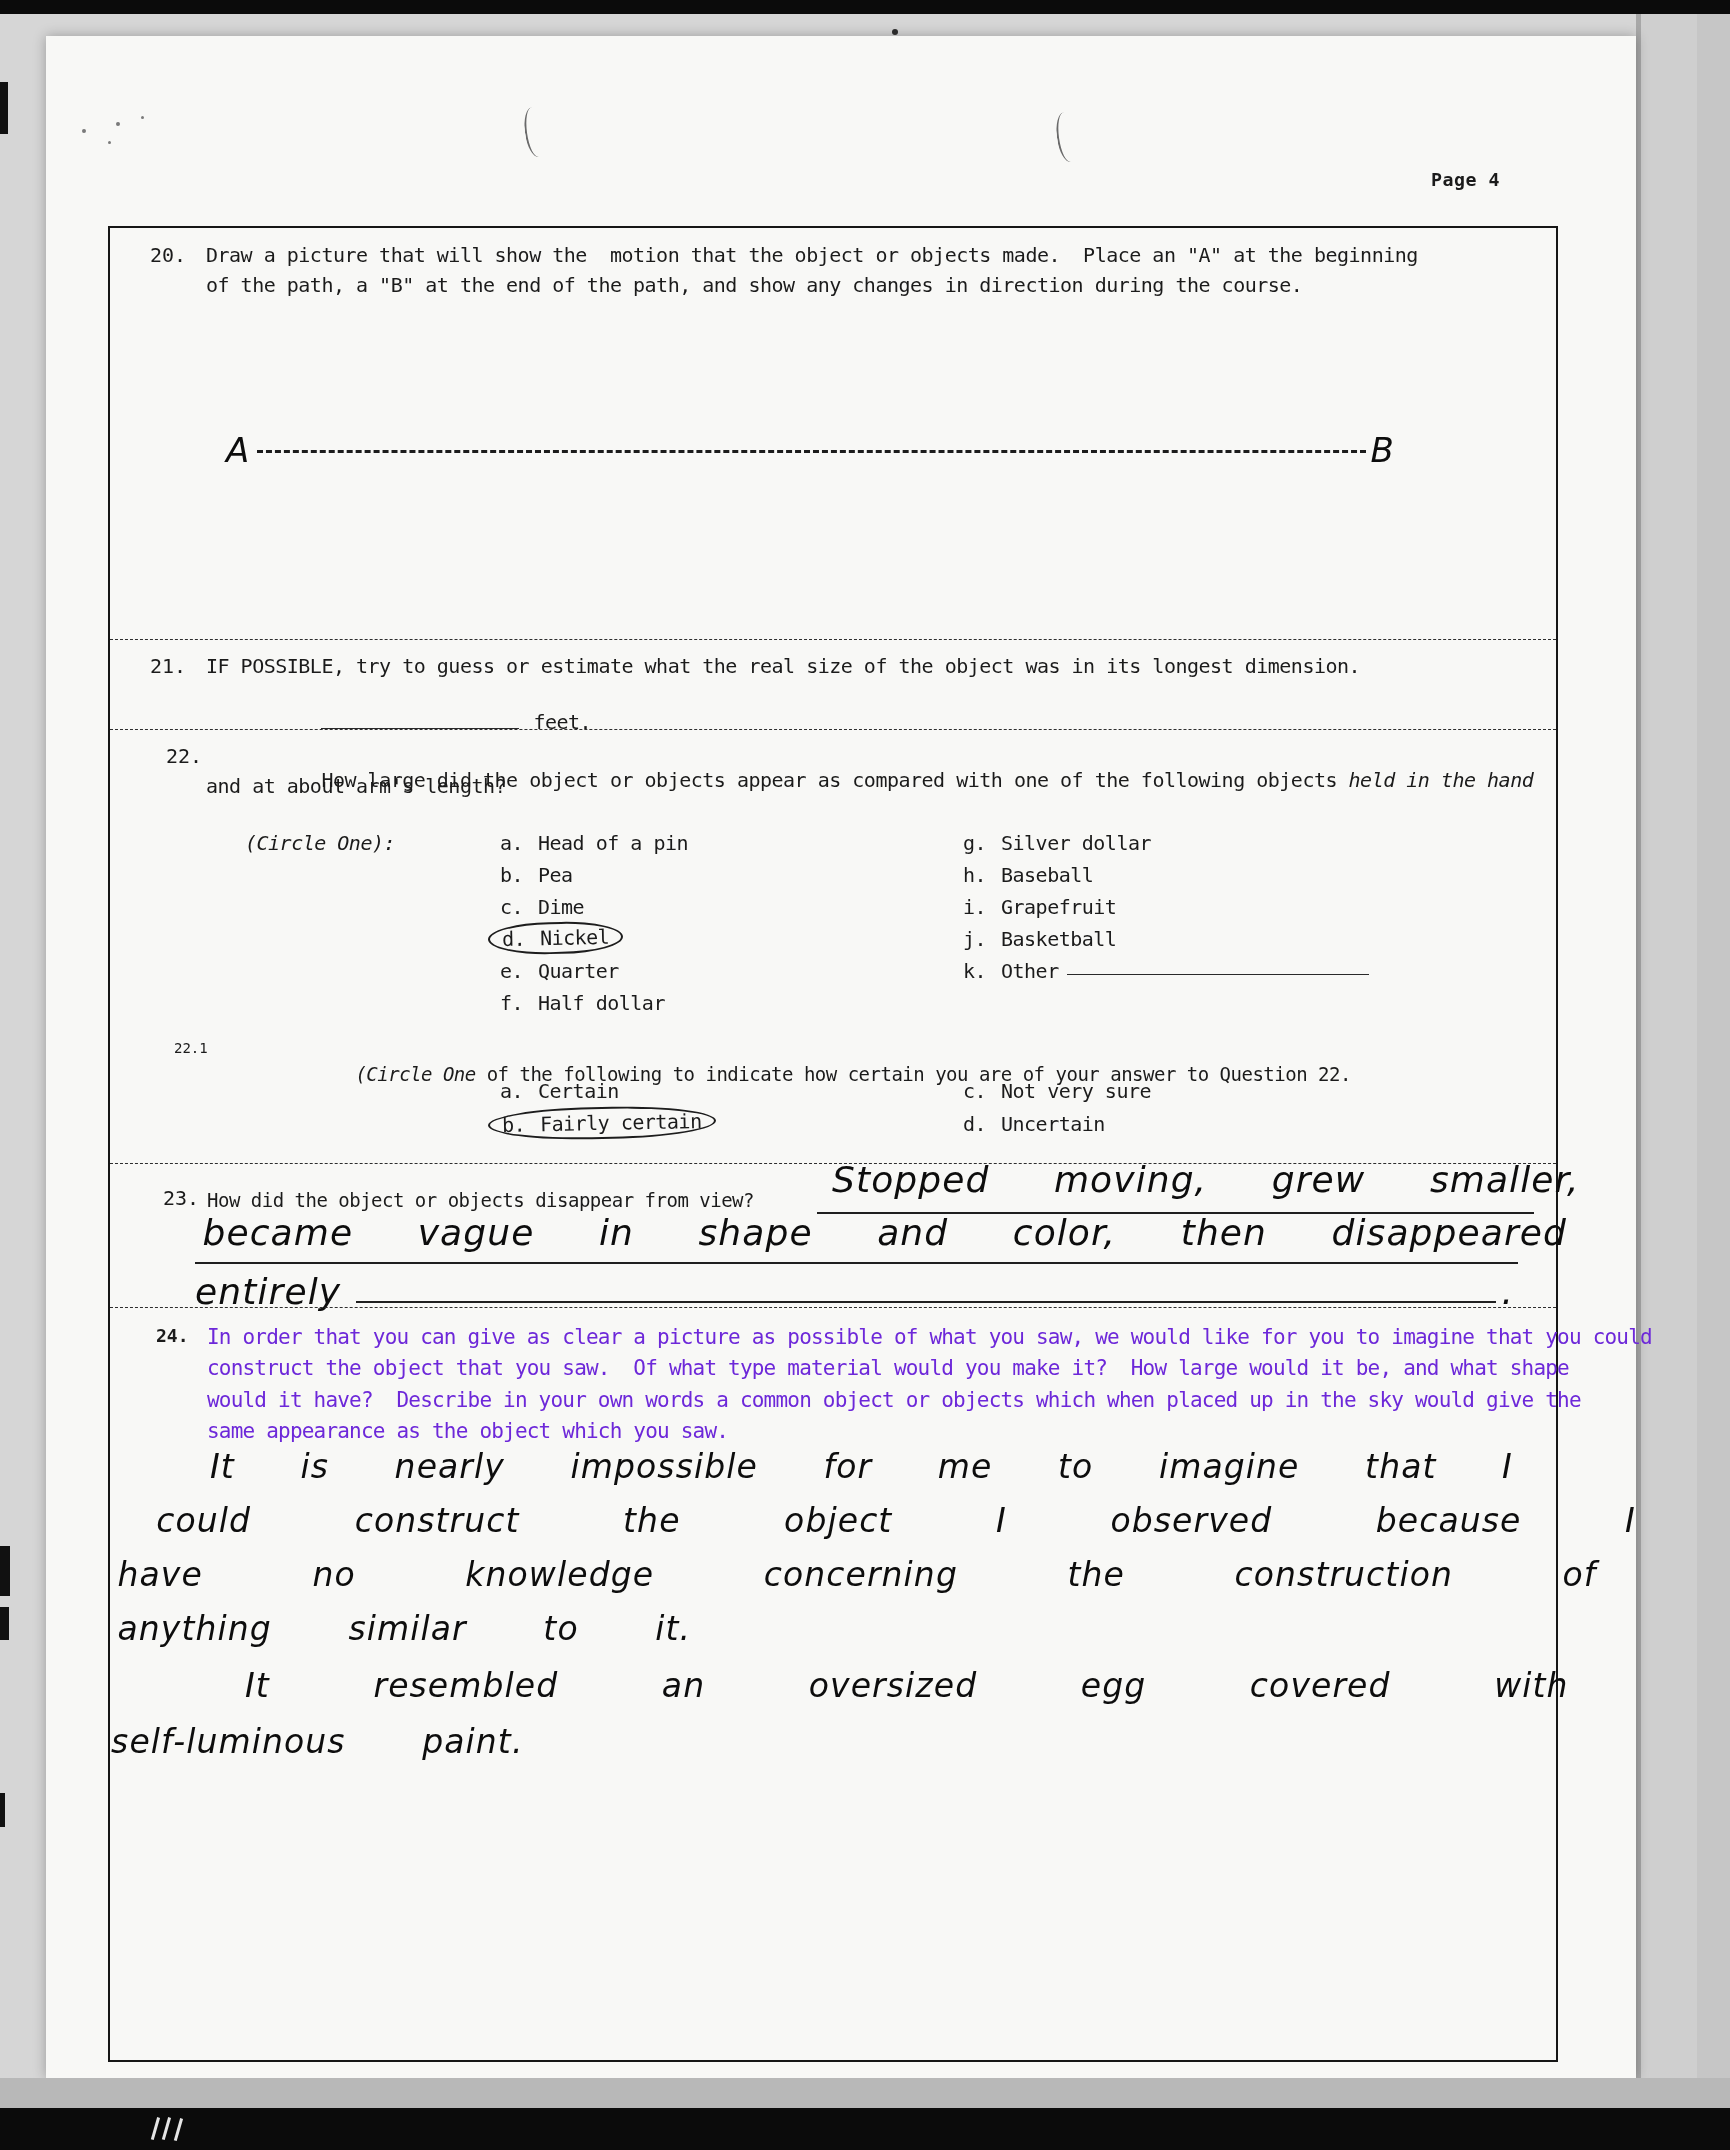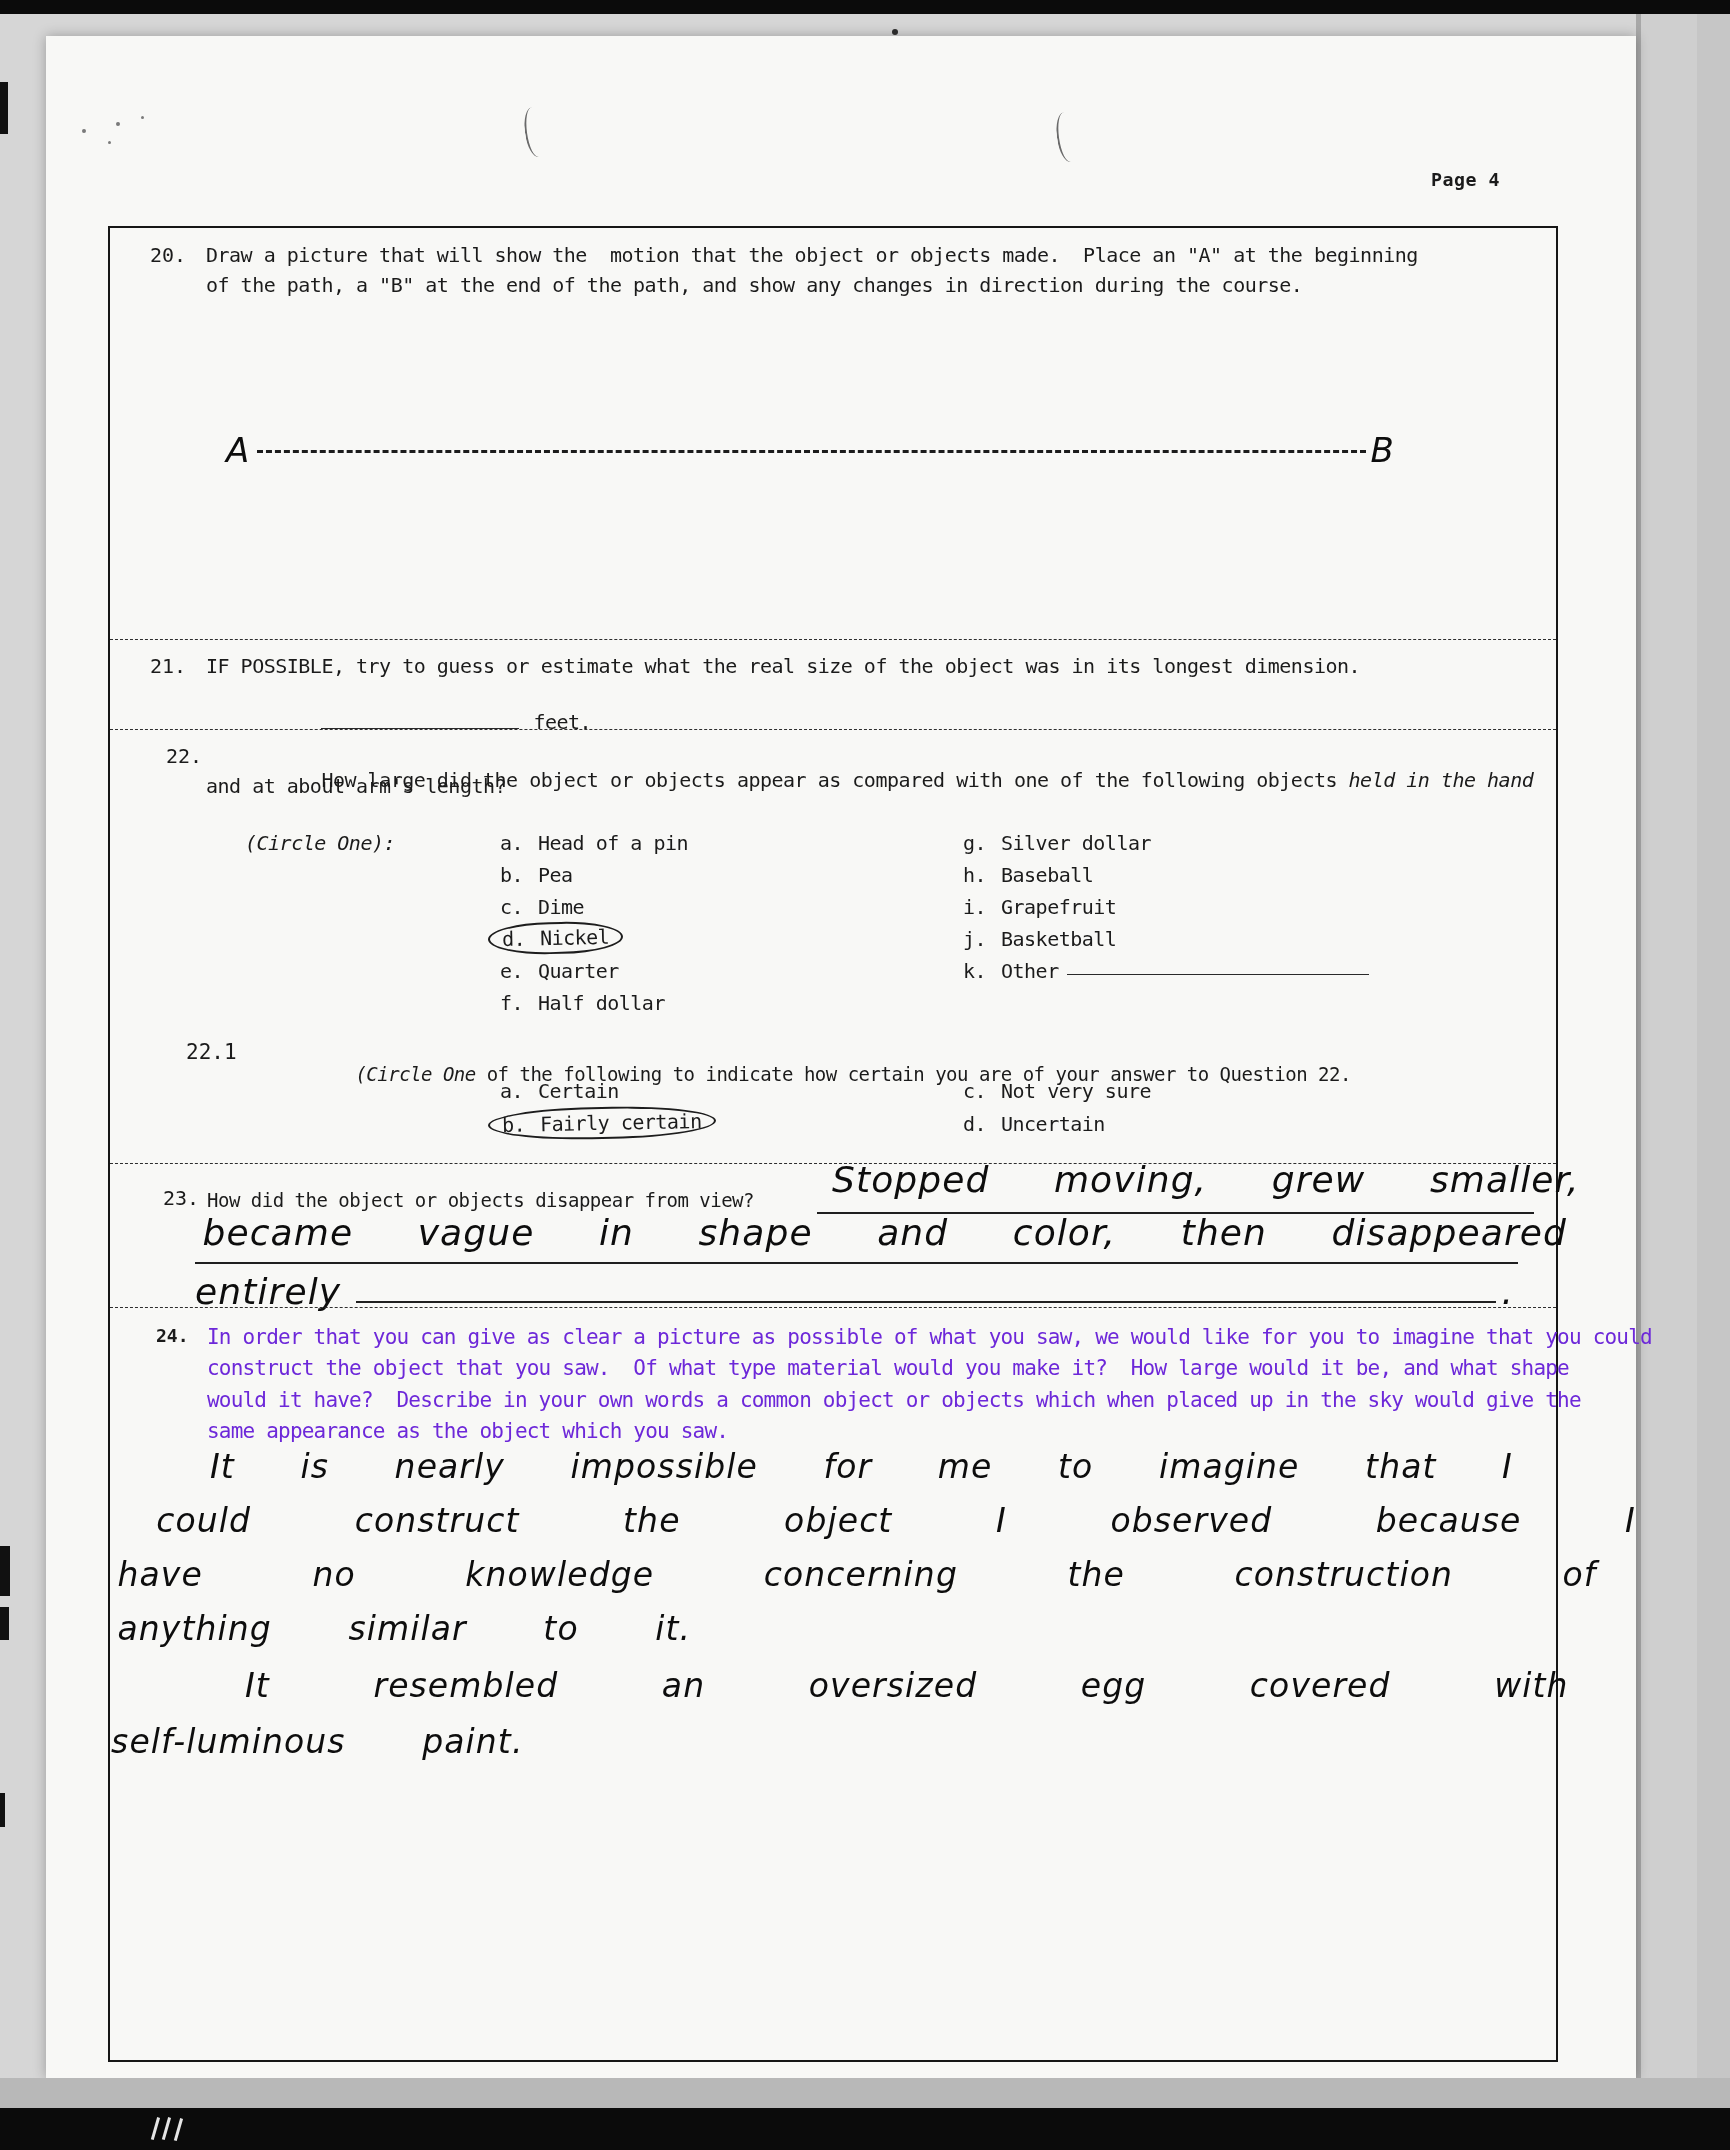--- a/index.html
+++ b/index.html
@@ -129,21 +129,21 @@
         </div>
 
         <div class="opt-col" style="left:853px;top:101px;">
           <div class="opt-row"><span class="opt-letter">g.</span><span>Silver dollar</span></div>
           <div class="opt-row"><span class="opt-letter">h.</span><span>Baseball</span></div>
           <div class="opt-row"><span class="opt-letter">i.</span><span>Grapefruit</span></div>
           <div class="opt-row"><span class="opt-letter">j.</span><span>Basketball</span></div>
           <div class="opt-row"><span class="opt-letter">k.</span><span>Other</span><span class="blank blank-k"></span></div>
         </div>
 
-        <div class="qnum" style="left:76px;top:310px;font-size:21px;">22.1</div>
+        <div class="qnum" style="left:64px;top:310px;font-size:14px;">22.1</div>
         <div class="typed" style="left:136px;top:311px;font-size:19px;">
           <span class="it">(Circle One</span><span> of the following to indicate how certain you are of your answer to Question 22.</span>
         </div>
 
         <div class="opt-col" style="left:390px;top:349px;">
           <div class="opt-row opt-row2"><span class="opt-letter">a.</span><span>Certain</span></div>
           <div class="opt-row opt-row2">
             <span class="oval"><span class="opt-letter">b.</span><span>Fairly certain</span></span>
           </div>
         </div>

